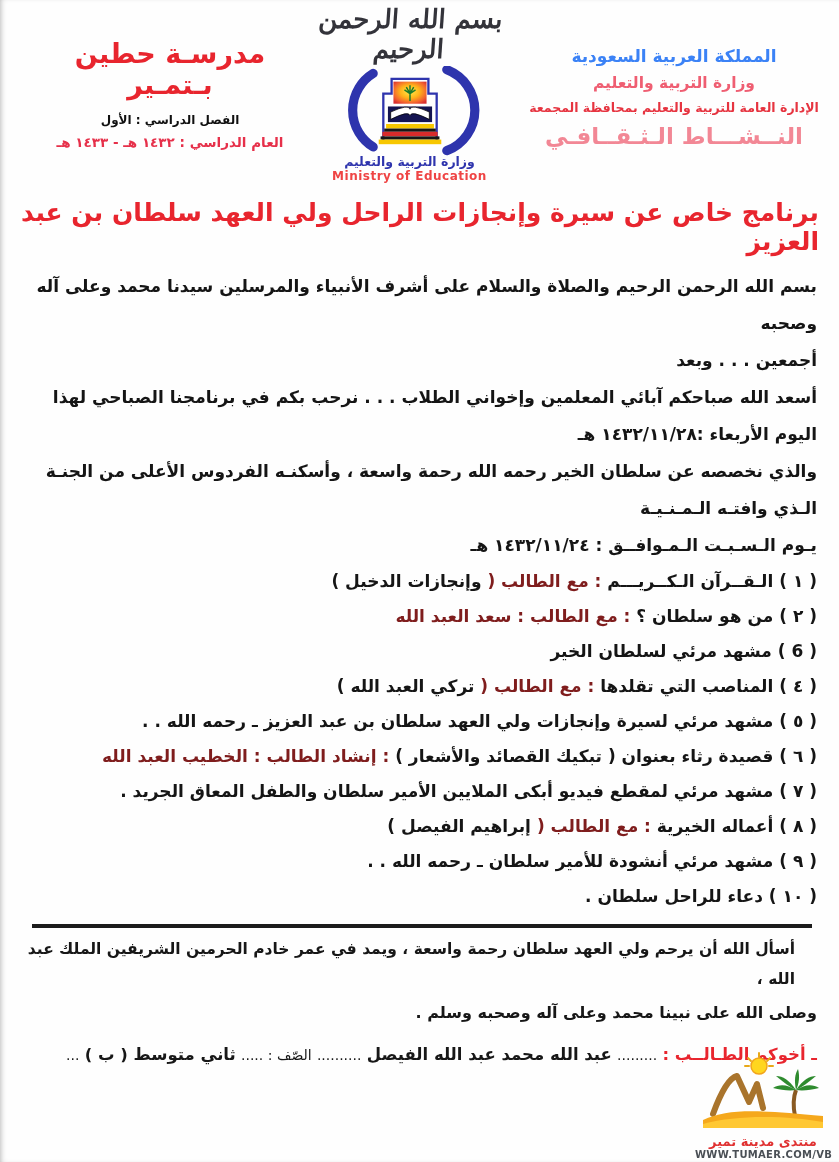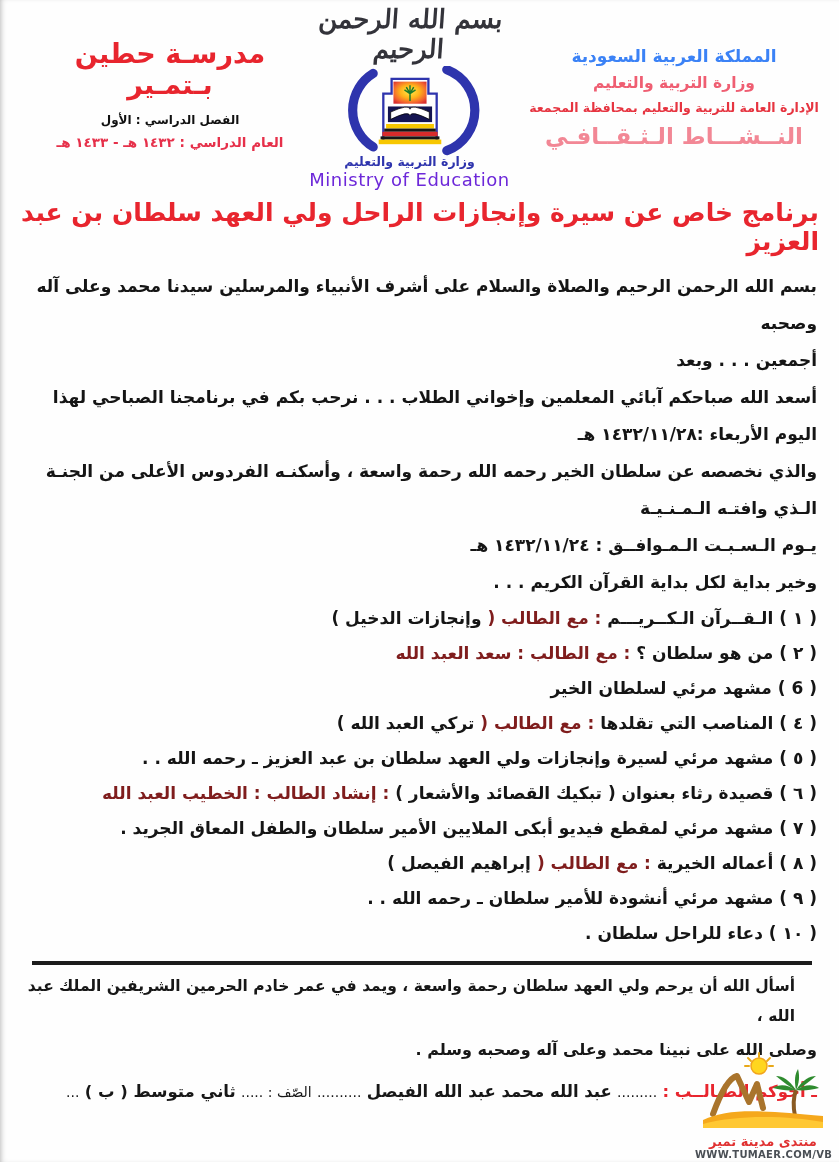--- a/index.html
+++ b/index.html
@@ -13,21 +13,21 @@
   .hdr-left{position:absolute;top:38px;left:36px;width:268px;text-align:center;direction:rtl;}
   .school-name{font-size:27px;font-weight:bold;color:#e8252e;letter-spacing:1px;}
   .semester{font-size:12px;font-weight:bold;color:#101010;margin-top:13px;}
   .year{font-size:13.5px;font-weight:bold;color:#e6304a;margin-top:7px;}
 
   .hdr-center{position:absolute;top:4px;left:292px;width:235px;text-align:center;}
   .basmala{font-size:26px;color:#33333a;direction:rtl;font-weight:bold;
            font-family:"DejaVu Serif",serif;transform:skewX(-4deg);}
   .m-logo{display:block;margin:2px auto 0 auto;}
   .logo-ar{font-size:12.5px;font-weight:bold;color:#2e34ad;direction:rtl;margin-top:-4px;}
-  .logo-en{font-size:18px;font-weight:normal;color:#6d28d9;letter-spacing:.5px;}
+  .logo-en{font-size:12px;font-weight:bold;color:#ef4444;letter-spacing:.5px;}
 
   .hdr-right{position:absolute;top:46px;right:10px;width:310px;text-align:center;direction:rtl;}
   .ksa{font-size:17px;font-weight:bold;color:#3b82f6;}
   .moe{font-size:15.5px;font-weight:bold;color:#ef5e72;margin-top:8px;}
   .dept{font-size:12.5px;font-weight:bold;color:#e63440;margin-top:8px;}
   .nashat{font-size:23px;font-weight:bold;color:#f28795;margin-top:8px;letter-spacing:1px;}
 
   
   .doc-title{position:absolute;top:198px;left:20px;right:20px;margin:0;
     text-align:right;direction:rtl;font-size:25px;font-weight:bold;color:#e8252e;}
@@ -108,21 +108,20 @@
   </div>
 
   <h1 class="doc-title">برنامج خاص عن سيرة وإنجازات الراحل ولي العهد  سلطان بن عبد العزيز</h1>
 
   <div class="content">
     <p class="intro">بسم الله الرحمن الرحيم والصلاة والسلام على أشرف الأنبياء والمرسلين سيدنا محمد وعلى آله وصحبه</p>
     <p class="intro">أجمعين . . . وبعد</p>
     <p class="intro">أسعد الله صباحكم آبائي المعلمين وإخواني الطلاب . . . نرحب بكم في برنامجنا الصباحي لهذا اليوم الأربعاء :١٤٣٢/١١/٢٨ هـ</p>
     <p class="intro">والذي نخصصه عن سلطان الخير رحمه الله رحمة واسعة ، وأسكنـه الفردوس الأعلى من الجنـة الـذي وافتـه الـمـنـيـة</p>
     <p class="intro">يـوم الـسـبـت الـمـوافــق : ١٤٣٢/١١/٢٤ هـ</p>
-    <p class="intro">وخير بداية لكل بداية القرآن الكريم . . .</p>
 
     <div class="item"><span>( ١ ) الـقــرآن الـكــريـــم </span><span class="red">: مع الطالب (</span><span>  وإنجازات الدخيل )</span></div>
     <div class="item"><span>( ٢ ) من هو سلطان ؟ </span><span class="red">: مع الطالب : سعد العبد الله</span><span></span></div>
     <div class="item"><span>( 6 ) مشهد مرئي لسلطان الخير</span><span class="red"></span><span></span></div>
     <div class="item"><span>( ٤ ) المناصب التي تقلدها  </span><span class="red">: مع الطالب (</span><span>  تركي العبد الله   )</span></div>
     <div class="item"><span>( ٥ ) مشهد مرئي لسيرة وإنجازات ولي العهد سلطان بن عبد العزيز ـ رحمه الله . .</span><span class="red"></span><span></span></div>
     <div class="item"><span>( ٦ ) قصيدة رثاء بعنوان ( تبكيك القصائد والأشعار )  </span><span class="red">: إنشاد الطالب : الخطيب العبد الله</span><span></span></div>
     <div class="item"><span>( ٧ ) مشهد مرئي لمقطع فيديو أبكى الملايين الأمير سلطان والطفل المعاق الجريد .</span><span class="red"></span><span></span></div>
     <div class="item"><span>( ٨ ) أعماله الخيرية  </span><span class="red">: مع الطالب (</span><span>  إبراهيم الفيصل   )</span></div>
     <div class="item"><span>( ٩ ) مشهد مرئي أنشودة للأمير سلطان ـ رحمه الله . .</span><span class="red"></span><span></span></div>

